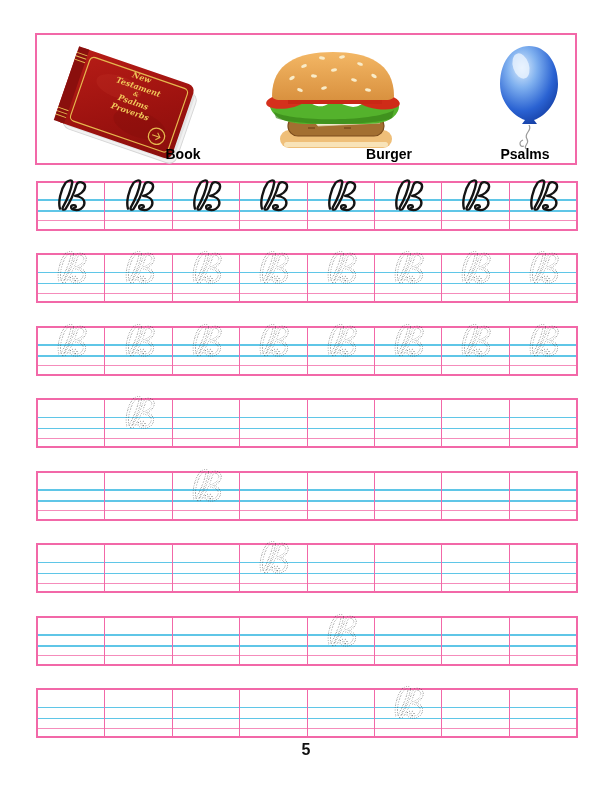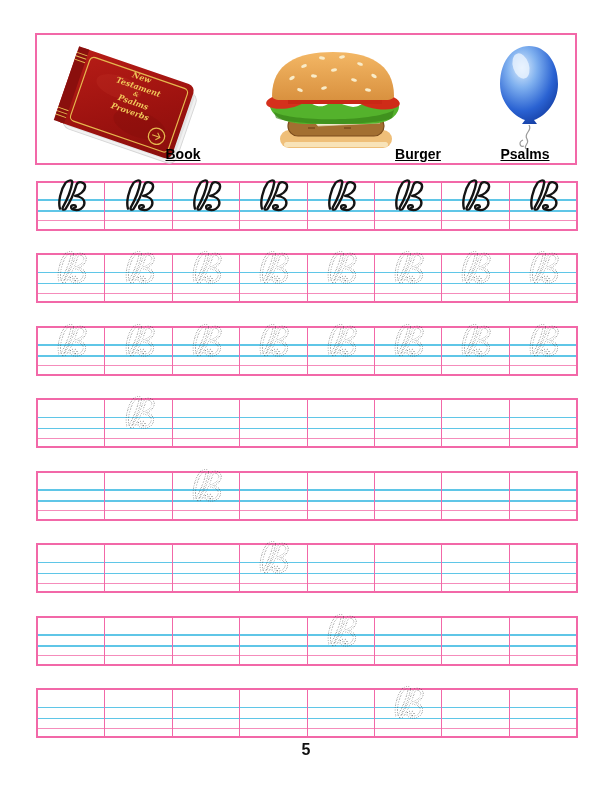--- a/index.html
+++ b/index.html
@@ -19,23 +19,23 @@
   .figure{position:absolute;}
   .book-figure{left:22px;top:28px;width:136px;height:84px;transform:rotate(19deg);}
   .book-figure svg{overflow:visible;}
   .book-text{position:absolute;left:18px;top:6px;width:110px;text-align:center;
              color:#f1c75a;font:italic 700 8px/1.25 "DejaVu Serif",serif;}
   .book-text .amp{font-size:6px;line-height:1;}
   .book-text span{display:block;}
   .burger-figure{left:227px;top:9px;width:138px;height:104px;}
   .balloon-figure{left:446px;top:9px;width:90px;height:106px;}
   .img-label{position:absolute;top:112px;width:80px;text-align:center;
-             font:700 14px/1 "Liberation Sans",sans-serif;color:#000;text-decoration:underline;}
+             font:700 14px/1 "Liberation Sans",sans-serif;color:#000;}
   .book-label{left:106px;}
-  .burger-label{left:341px;}
+  .burger-label{left:312px;}
   .balloon-label{left:448px;}
 
   
   .practice-row{position:absolute;left:36px;width:542px;height:50px;
                 border:2px solid var(--pink);box-sizing:border-box;background:#fff;}
   .guide{position:absolute;left:0;right:0;}
   .g1{top:16.5px;height:1.7px;background:var(--cyan);}
   .g2{top:27.5px;height:1.7px;background:var(--cyan);}
   .g3{top:37.5px;height:1.3px;background:var(--pink-light);}
   .cells{position:absolute;inset:0;display:flex;}

